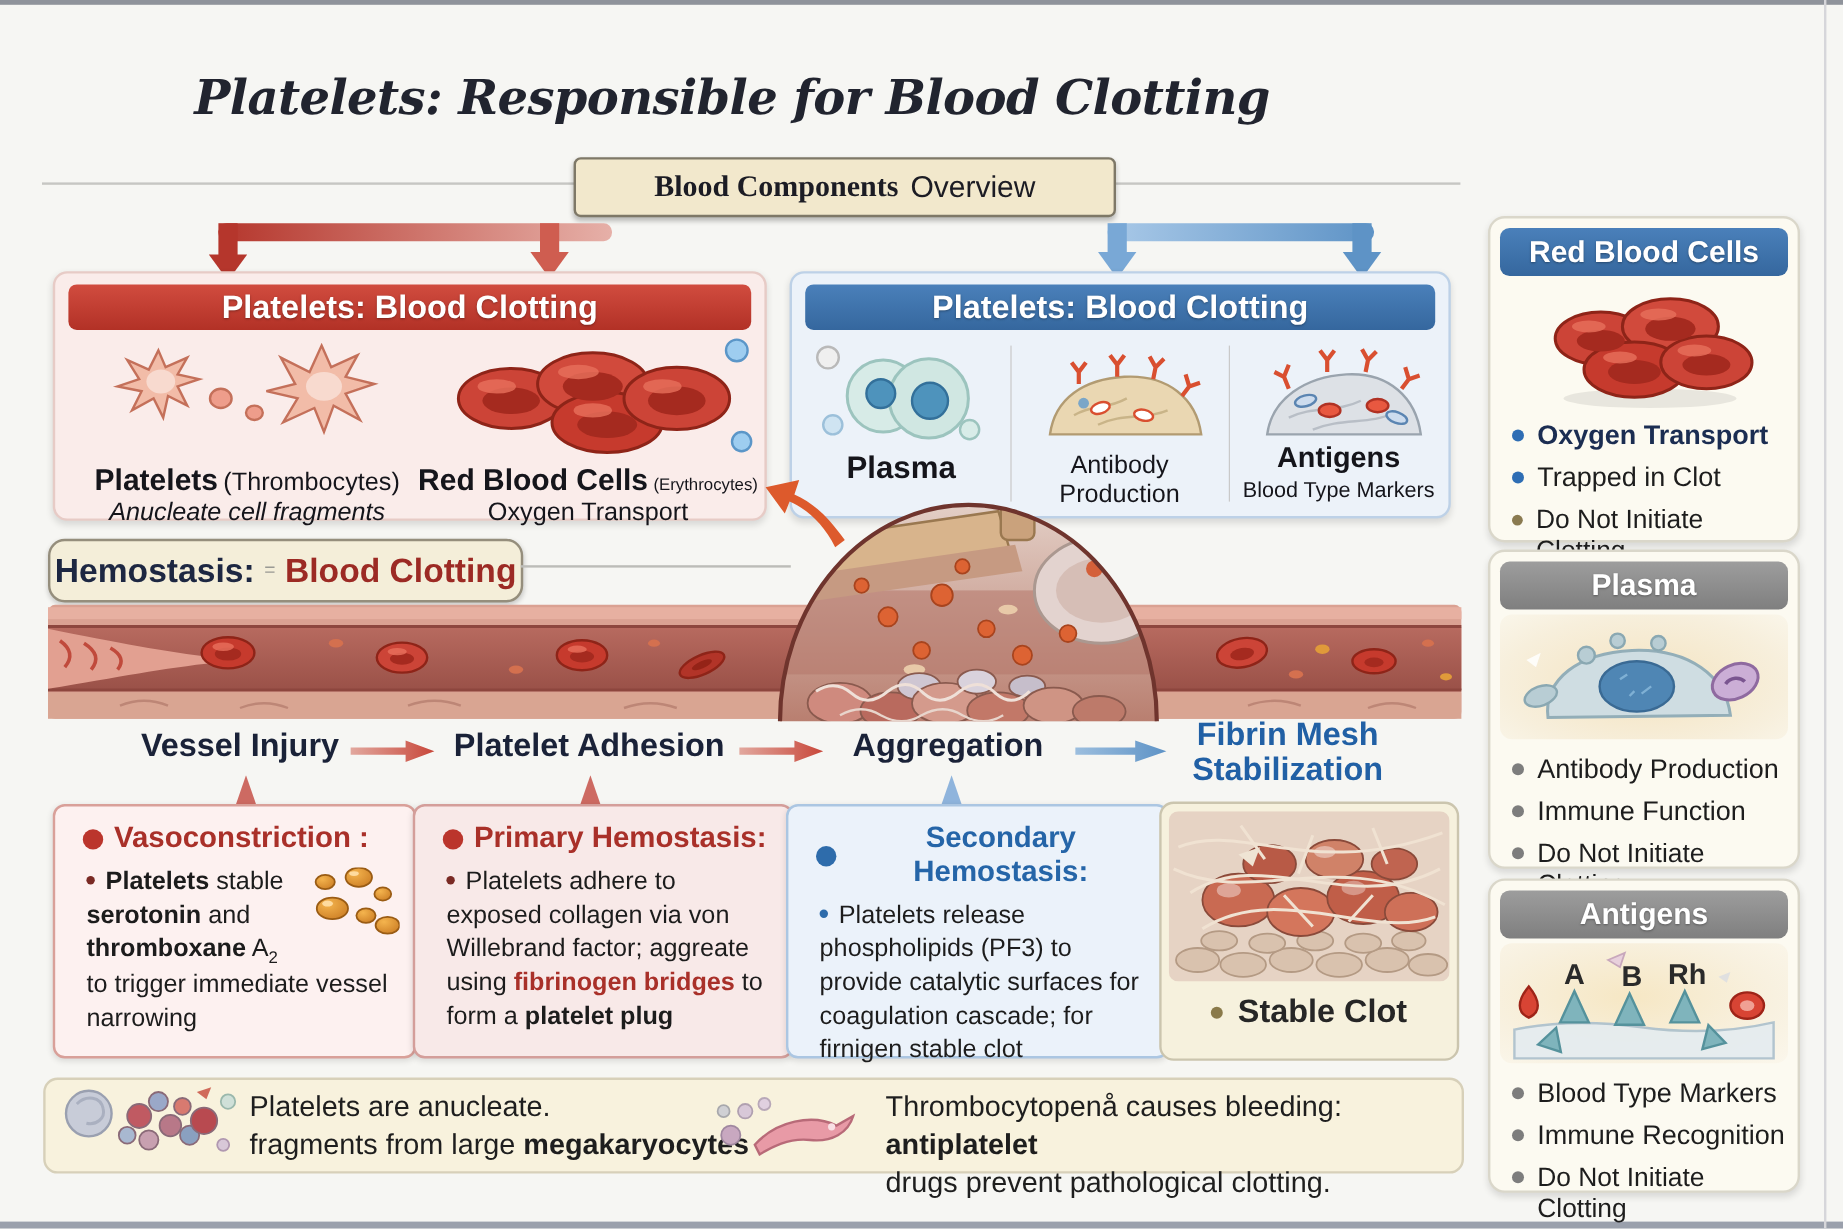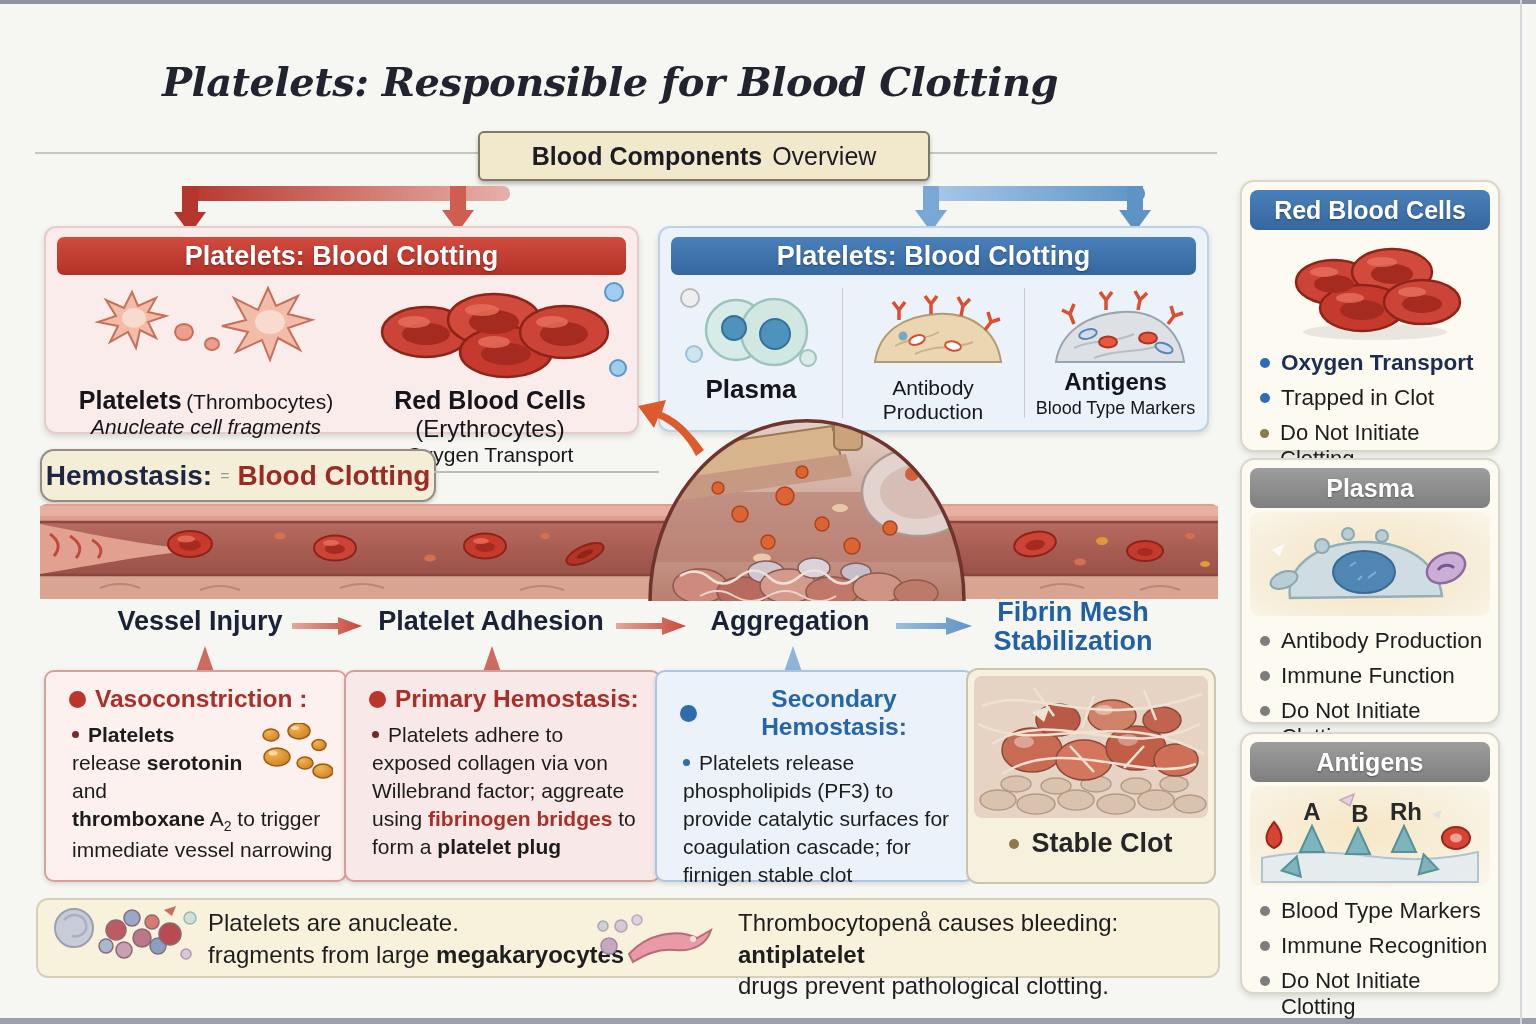--- a/index.html
+++ b/index.html
@@ -8,21 +8,21 @@
   .abs{position:absolute;}
   .edge-top{left:0;top:0;width:1536px;height:4px;background:#8f939b;}
   .edge-bottom{left:0;bottom:0;width:1536px;height:6px;background:#9aa0ac;}
   .edge-right{top:0;right:14px;width:2px;height:1024px;background:#d6d6da;}
   .title{left:0;top:58px;width:1220px;text-align:center;font-family:"DejaVu Serif","Liberation Serif",serif;
          font-weight:bold;font-size:40px;color:#21242f;letter-spacing:-0.5px;font-style:italic;}
   .rule{left:35px;top:152px;width:1182px;height:2px;background:#c6c6c3;}
   .banner{left:478px;top:131px;width:448px;height:46px;background:#f2e8cc;border:2px solid #7e7867;
           border-radius:6px;box-shadow:0 3px 4px rgba(0,0,0,.25);display:flex;align-items:center;justify-content:center;
           font-size:25px;color:#1c1c24;}
-  .banner b{margin-right:10px;}
+  .banner b{margin-right:10px;font-family:Liberation Serif, serif;}
   .card{border-radius:12px;box-shadow:0 3px 6px rgba(0,0,0,.12);}
   .hdr{position:absolute;left:11px;right:11px;top:9px;height:38px;border-radius:7px;display:flex;align-items:center;
        justify-content:center;color:#fff;font-weight:bold;font-size:27px;text-shadow:0 1px 2px rgba(0,0,0,.35);}
   .hdr-red{background:linear-gradient(#d14c3f,#b23126);}
   .hdr-blue{background:linear-gradient(#4a80ba,#35679e);}
   .hdr-gray{background:linear-gradient(#9d9d9d,#7f7f7f);}
   .left-card{left:44px;top:226px;width:591px;height:204px;background:#faecea;border:2px solid #e7cbc6;}
   .right-card{left:658px;top:226px;width:547px;height:202px;background:#ecf2f9;border:2px solid #bdd1e7;}
   .cap-bold{font-weight:bold;font-size:25px;color:#15151b;}
   .cap-paren{font-size:21px;color:#15151b;}
@@ -142,21 +142,21 @@
         <ellipse cx="58" cy="42" rx="16" ry="6"></ellipse>
           <ellipse cx="126" cy="30" rx="17" ry="6"></ellipse>
         <ellipse cx="138" cy="62" rx="16" ry="6"></ellipse>
           <ellipse cx="196" cy="42" rx="16" ry="6"></ellipse>
       </g>
       <circle cx="258" cy="12" r="9" fill="#9ecdf0" stroke="#5b96c8" stroke-width="2"></circle>
       <circle cx="262" cy="88" r="8" fill="#9ecdf0" stroke="#5b96c8" stroke-width="2"></circle>
     </svg>
     <div class="abs" style="left:300px;top:158px;width:288px;text-align:center;">
       <span class="cap-bold">Red Blood Cells</span>
-      <span class="cap-paren" style="font-size:24px;">(Erythrocytes)</span><br>
+      <span class="cap-paren" style="font-size:14px;">(Erythrocytes)</span><br>
       <span class="cap-sub">Oxygen Transport</span>
     </div>
   </div>
 
   <div class="abs card right-card">
     <div class="hdr hdr-blue">Platelets: Blood Clotting</div>
     <div class="col-divider" style="left:182px;"></div>
     <div class="col-divider" style="left:364px;"></div>
     <svg class="abs" style="left:14px;top:54px;" width="155" height="92">
       <circle cx="16" cy="16" r="9" fill="#efefef" stroke="#b9b9b9" stroke-width="2"></circle>
@@ -480,21 +480,21 @@
           <ellipse cx="22" cy="12" rx="8" ry="6"></ellipse>
             <ellipse cx="50" cy="8" rx="11" ry="8"></ellipse>
           <ellipse cx="70" cy="22" rx="7" ry="5.5"></ellipse>
             <ellipse cx="28" cy="34" rx="13" ry="9"></ellipse>
           <ellipse cx="56" cy="40" rx="8" ry="6"></ellipse>
             <ellipse cx="74" cy="48" rx="10" ry="7"></ellipse>
         </g>
         <ellipse cx="46" cy="5" rx="4" ry="2" fill="#ffe0a8" opacity="0.9"></ellipse>
         <ellipse cx="24" cy="30" rx="4.5" ry="2.5" fill="#ffe0a8" opacity="0.9"></ellipse>
       </svg>
-      <span class="mini"></span><b>Platelets</b><span> release </span><b>serotonin</b><span> and </span><b>thromboxane</b><span> A</span><sub>2</sub><span> to trigger immediate vessel narrowing</span>
+      <span class="mini"></span><b>Platelets</b><span> stable </span><b>serotonin</b><span> and </span><b>thromboxane</b><span> A</span><sub>2</sub><span> to trigger immediate vessel narrowing</span>
     </div>
   </div>
 
   <div class="abs dbox" style="left:344px;width:303px;background:#f8e9e8;border:2px solid #d49e9a;">
     <div class="dbox-head red-head">
       <span class="hdot" style="background:#bb352c;"></span>
       <span>Primary Hemostasis:</span>
     </div>
     <div class="dbody">
       <span class="mini"></span><span>Platelets adhere to exposed collagen via von Willebrand factor; aggreate using </span><span class="redbold">fibrinogen bridges</span><span> to form a </span><b>platelet plug</b>

